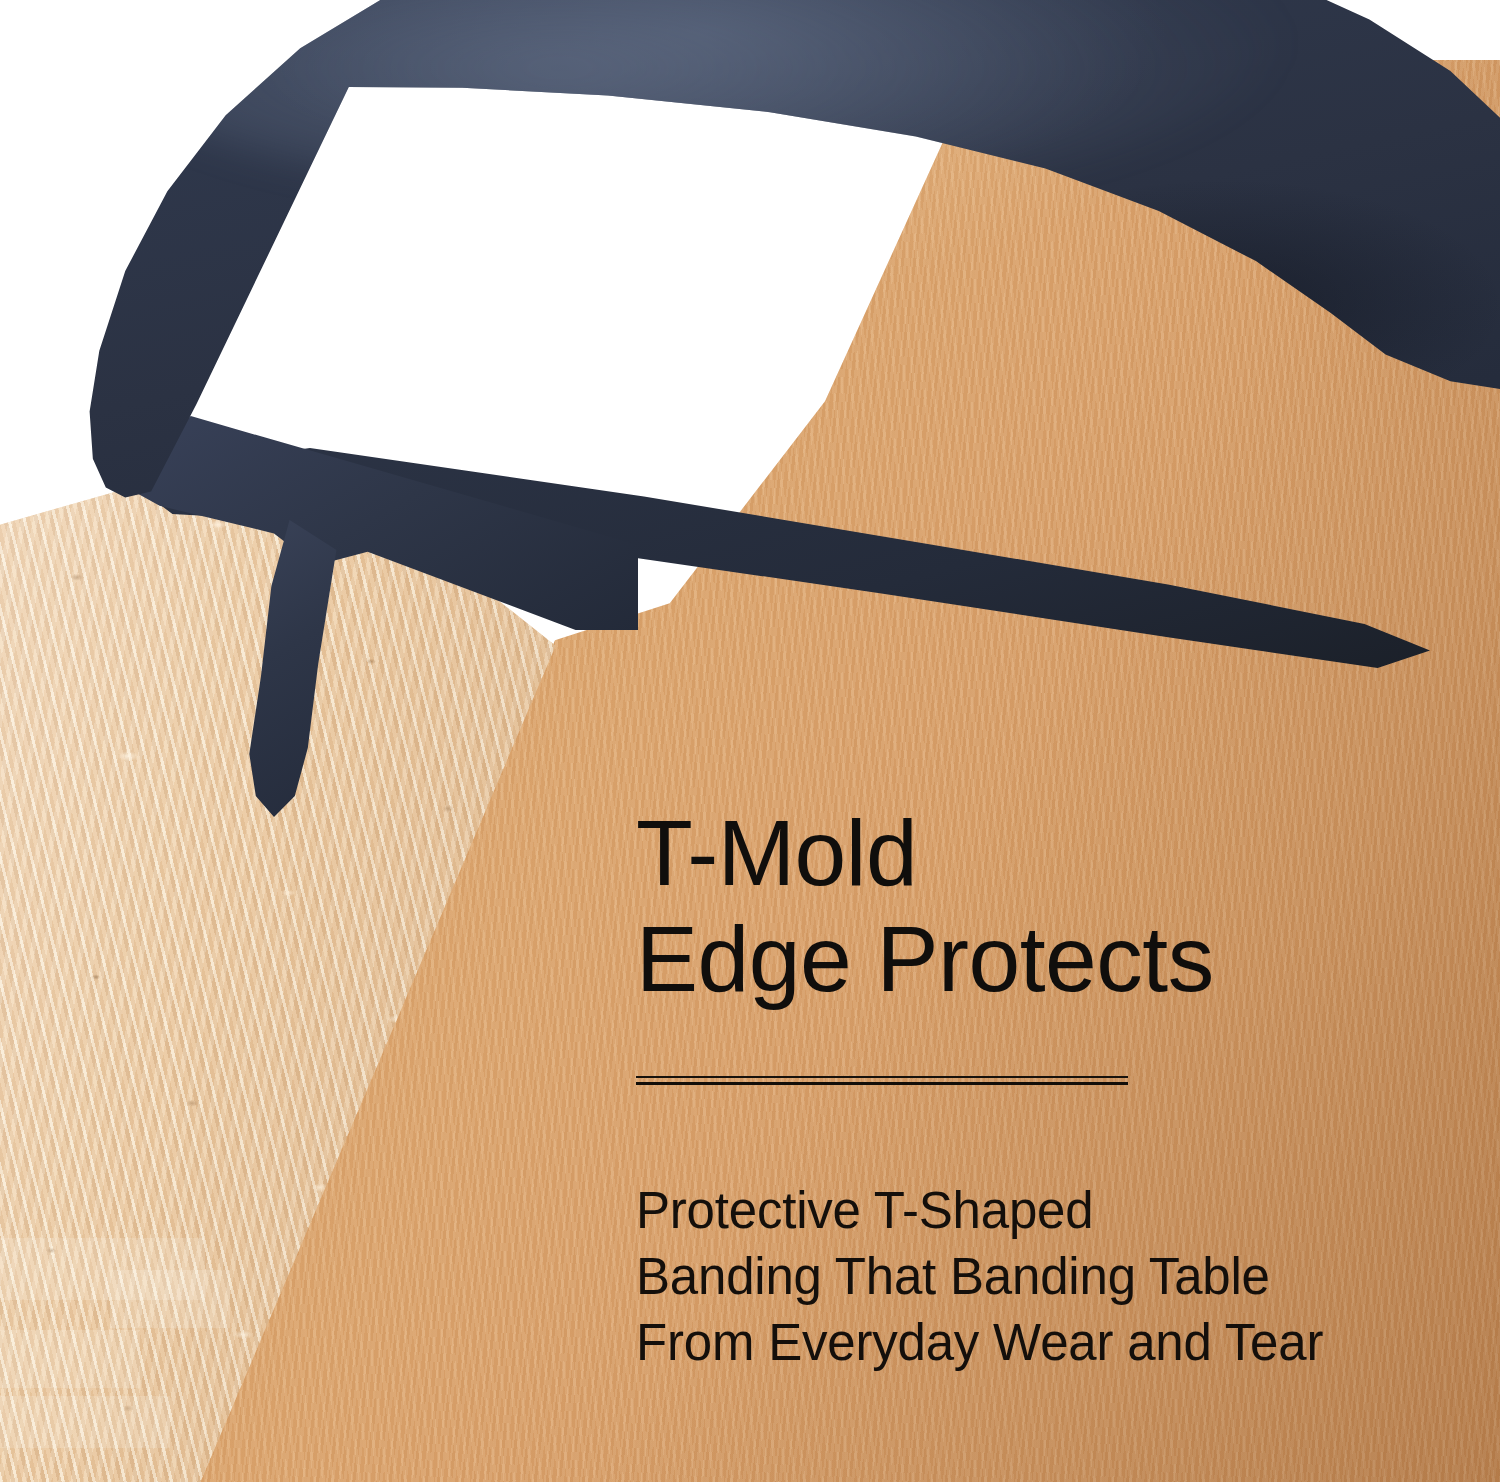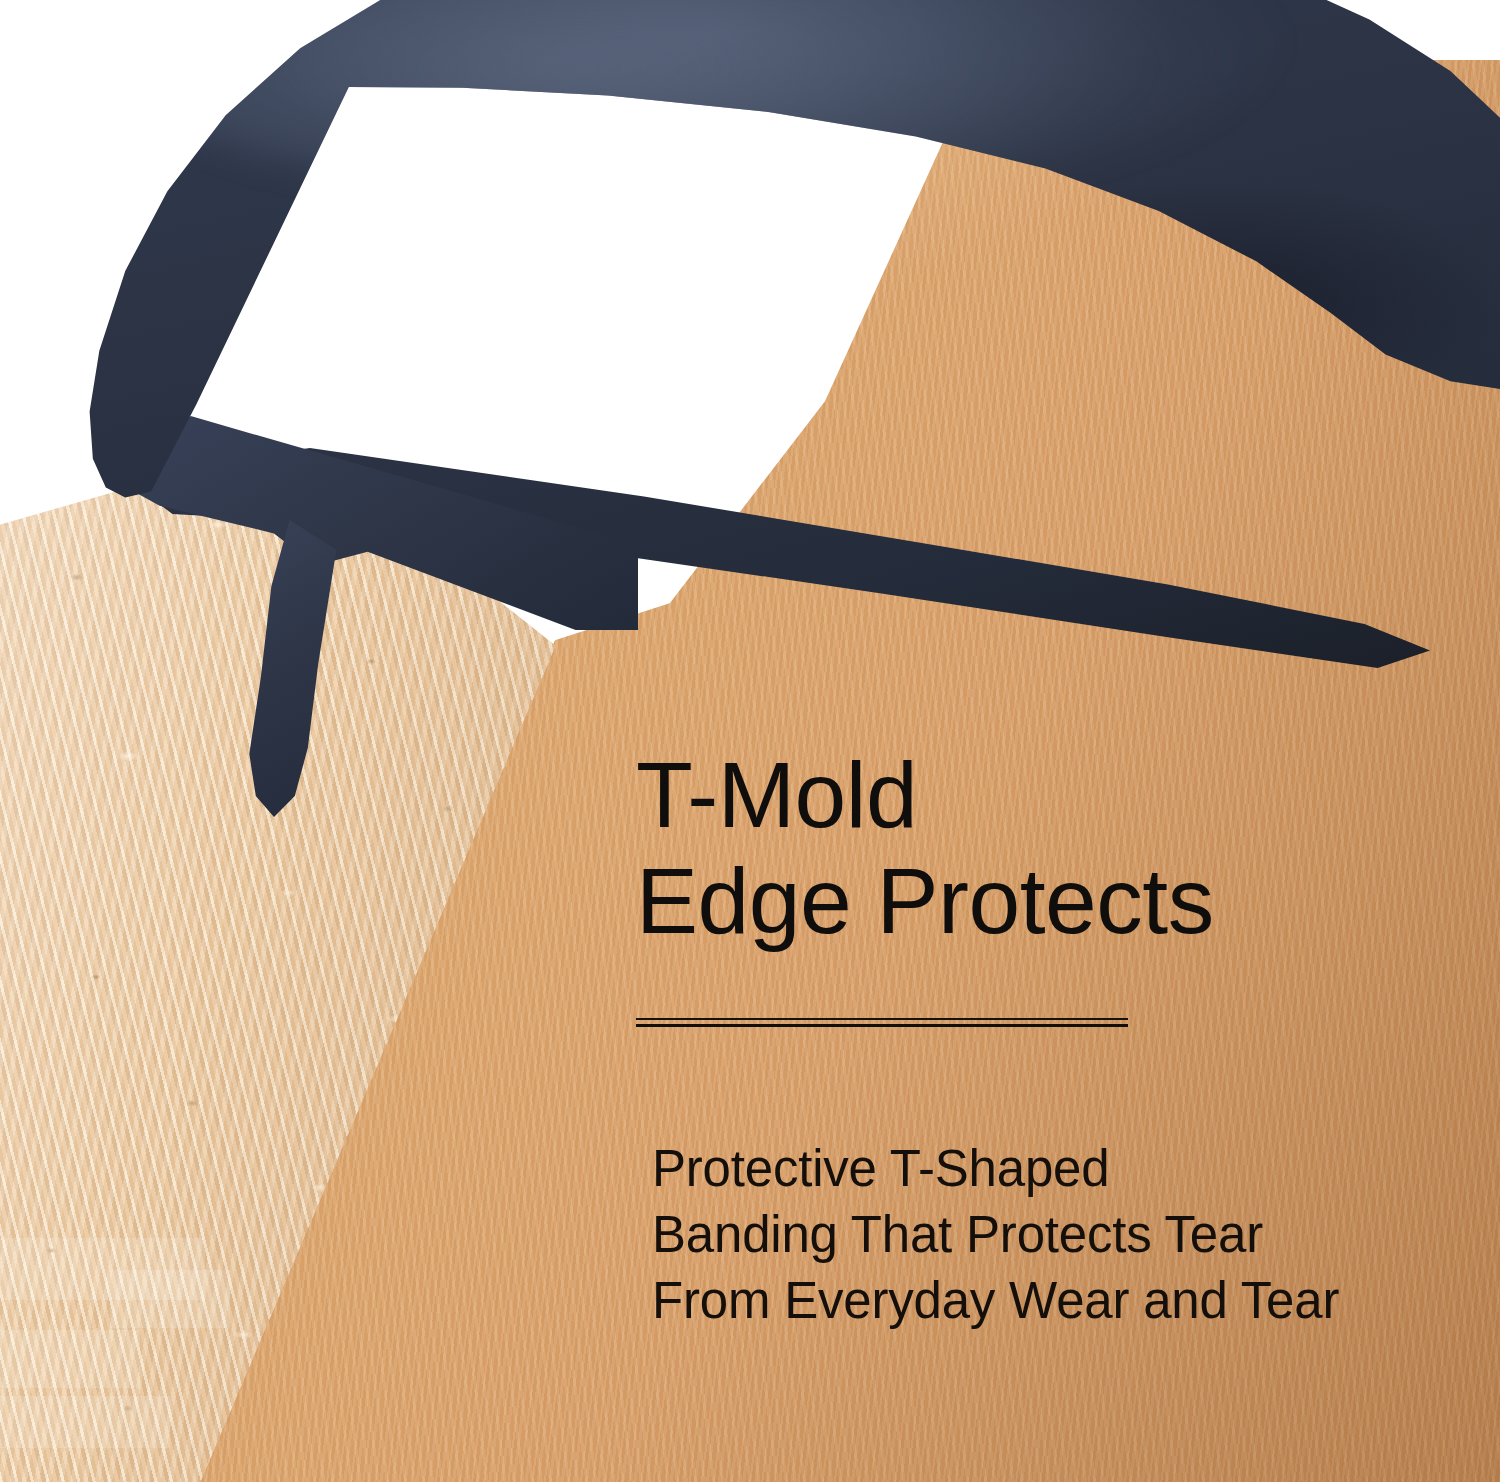--- a/index.html
+++ b/index.html
@@ -121,21 +121,21 @@
   
   .tmold-tenon{
     position:absolute;left:222px;top:520px;width:130px;height:300px;
     clip-path:polygon(52% 0%, 88% 10%, 74% 48%, 66% 76%, 56% 92%, 40% 99%, 26% 92%, 21% 78%, 30% 52%, 38% 22%);
     background:linear-gradient(150deg,#3a4359 0%, #2e3648 44%, #242b3b 100%);
     border-radius:0 0 40% 40%;
   }
 
   
   .textblock{
-    position:absolute;left:636px;top:742px;width:760px;
+    position:absolute;left:636px;top:800px;width:760px;
     color:#100e0c;
   }
   .headline{
     margin:0;
     font-family:"Liberation Sans", sans-serif;
     font-weight:500;
     font-size:93px;
     line-height:106px;
     letter-spacing:-0.5px;
     white-space:nowrap;
@@ -143,21 +143,21 @@
   .headline .hl-line{display:block;}
   .divider{
     margin-top:64px;
     width:492px;
     height:9px;
   }
   .divider .rule-top{height:2px;background:#17120c;}
   .divider .rule-gap{height:4px;}
   .divider .rule-bottom{height:3px;background:#120e09;}
   .subcopy{
-    margin:16px;padding-top:93px;
+    margin:0;padding-top:93px;
     font-family:"Liberation Sans", sans-serif;
     font-weight:400;
     font-size:51px;
     line-height:66px;
     letter-spacing:-0.2px;
     color:#140f0b;
   }
   .subcopy .sc-line{display:block;white-space:nowrap;}
 </style>
 </head>
@@ -195,19 +195,19 @@
     </h1>
 
     <div class="divider">
       <div class="rule-top"></div>
       <div class="rule-gap"></div>
       <div class="rule-bottom"></div>
     </div>
 
     <p class="subcopy">
       <span class="sc-line">Protective T-Shaped</span>
-      <span class="sc-line">Banding That Protects Tear</span>
+      <span class="sc-line">Banding That Banding Table</span>
       <span class="sc-line">From Everyday Wear and Tear</span>
     </p>
 
   </div>
 
 </div>
 
 </body></html>

